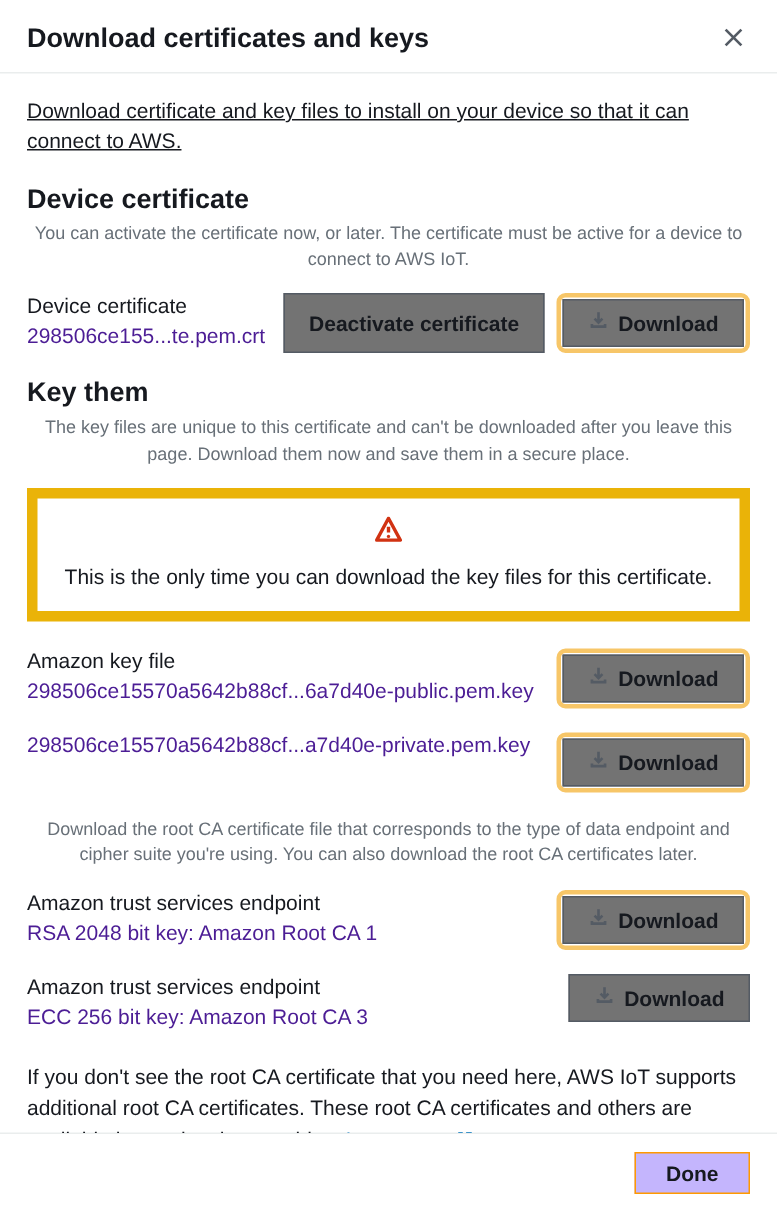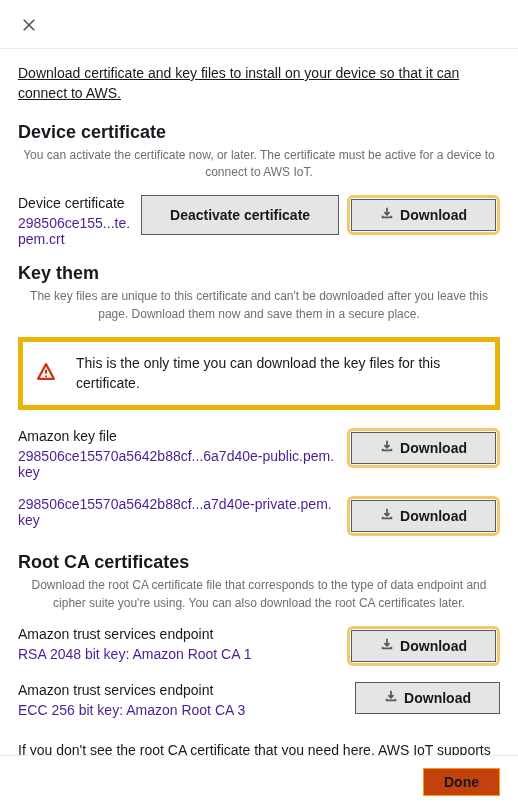--- a/index.html
+++ b/index.html
@@ -28,57 +28,59 @@
   .row {
     display: flex; justify-content: space-between; align-items: flex-start;
     margin-bottom: 16px; gap: 10px;
   }
   .row .left { flex: 1; min-width: 0; }
   .row .left .label { font-size: 14px; color: #16191f; margin-bottom: 4px; }
   .row .left .value { font-size: 14px; color: #4c1d95; word-break: break-all; }
   .btns { display: flex; gap: 8px; flex-shrink: 0; }
   .btn {
     display: inline-flex; align-items: center; gap: 6px;
-    background: #e5e5e5; border: 1px solid #545b64; color: #16191f;
+    background: #737373; border: 1px solid #545b64; color: #16191f;
     font-weight: 700; font-size: 14px;
-    padding: 5px 28px; cursor: pointer; line-height: 20px;
+    padding: 5px 16px; cursor: pointer; line-height: 20px;
     white-space: nowrap;
   }
   .btn svg { width: 14px; height: 14px; }
   .hl {
     border: 3px solid #f7c668; border-radius: 6px; padding: 1px; display: inline-flex;
   }
   .hl .btn { border-color: #545b64; }
   .alert {
-    border: 5px solid #eab308; padding: 12px 14px;
-    display: flex; align-items: center; gap: 21px;
+    border: 7px solid #eab308; padding: 12px 14px;
+    display: flex; align-items: center; gap: 10px;
     margin-bottom: 18px;
+    flex-direction: column;
   }
   .alert svg { flex-shrink: 0; width: 18px; height: 18px; }
   .alert-text { font-size: 14px; line-height: 1.4; }
   .section { margin-bottom: 8px; }
   .footnote { font-size: 14px; line-height: 1.5; margin-top: 22px; margin-bottom: 10px; }
   .link { color: #0073bb; text-decoration: none; cursor: pointer; }
   .link svg { width: 12px; height: 12px; vertical-align: -1px; margin-left: 2px; }
   .footer {
     border-top: 1px solid #eaeded;
     padding: 12px 18px;
     display: flex; justify-content: flex-end;
   }
   .primary {
-    background: #c2410c; border: 1px solid #ff9900; color: #16191f;
+    background: #c4b5fd; border: 1px solid #ff9900; color: #16191f;
     font-weight: 700; font-size: 14px; padding: 5px 20px; cursor: pointer;
   }
 </style>
 </head>
 <body>
 
 <div class="modal">
 
   <div class="header">
+    <h1>Download certificates and keys</h1>
     <span class="close">
       <svg viewBox="0 0 16 16" stroke="#545b64" stroke-width="2">
           <line x1="2" y1="2" x2="14" y2="14"></line>
           <line x1="14" y1="2" x2="2" y2="14"></line>
         </svg>
     </span>
   </div>
 
   <div class="body">
     <p class="intro">Download certificate and key files to install on your device so that it can connect to AWS.</p>
@@ -147,21 +149,20 @@
                     <path d="M8 2v8M5 7l3 3 3-3M3 11v2h10v-2"></path>
                   </svg></span>
               <span>Download</span>
             </button>
           </span>
         </div>
       </div>
     </div>
 
     <div class="section">
-      <h2>Root CA certificates</h2>
       <p class="sub">Download the root CA certificate file that corresponds to the type of data endpoint and cipher suite you're using. You can also download the root CA certificates later.</p>
 
       <div class="row">
         <div class="left">
           <div class="label">Amazon trust services endpoint</div>
           <div class="value">RSA 2048 bit key: Amazon Root CA 1</div>
         </div>
         <div class="btns">
           <span class="hl">
             <button class="btn">

